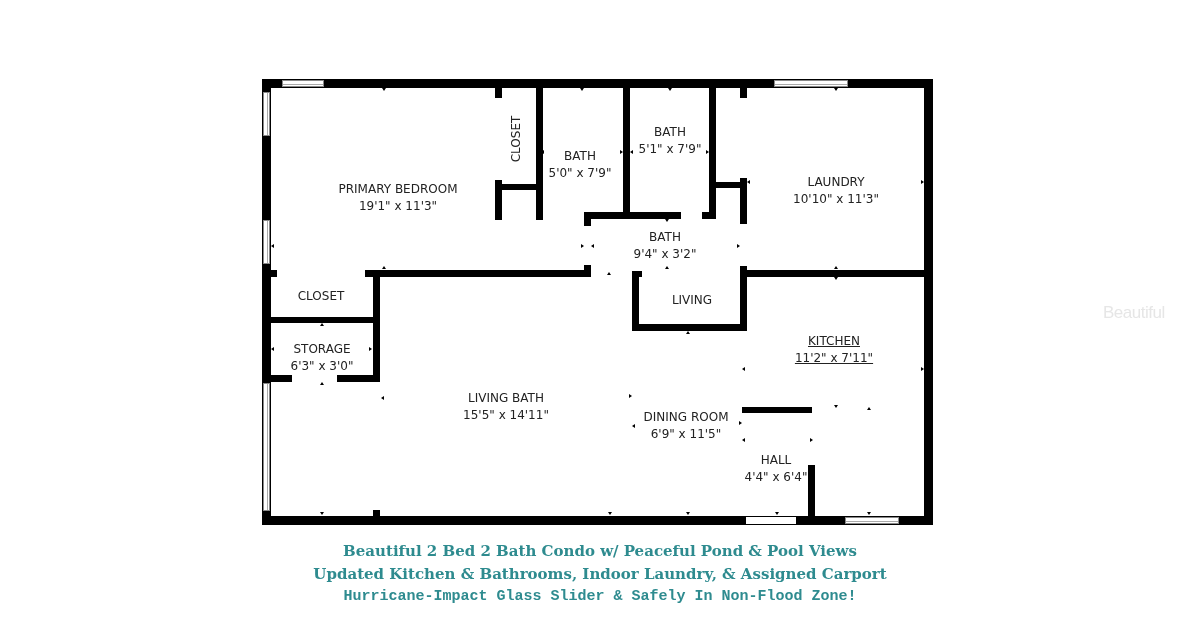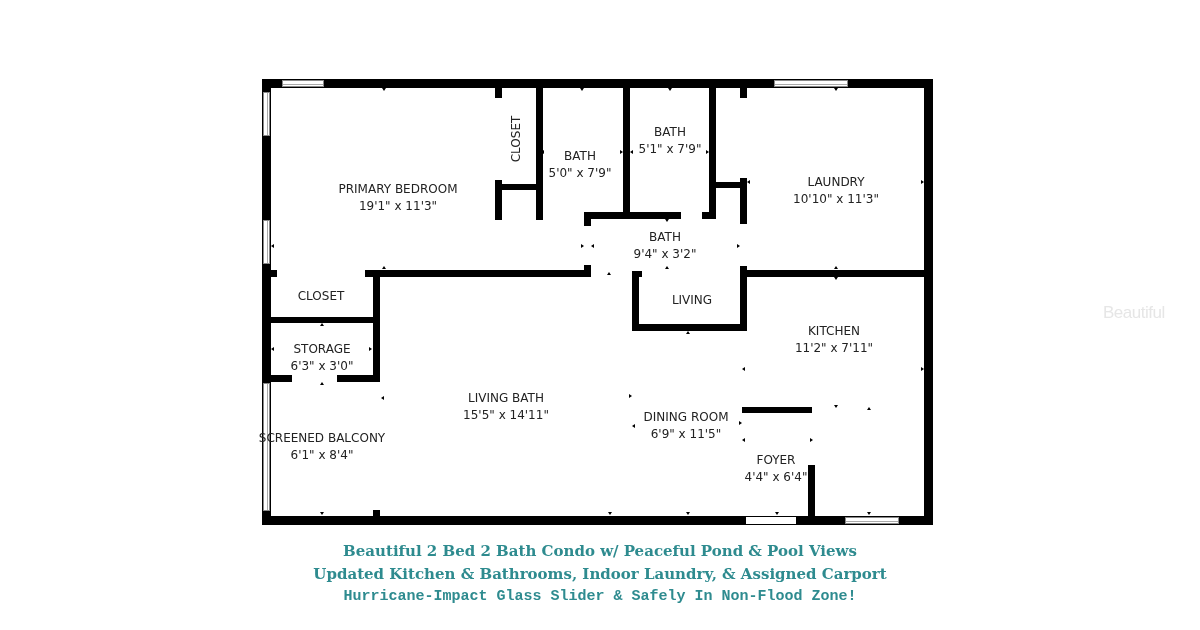--- a/index.html
+++ b/index.html
@@ -141,38 +141,34 @@
   <div class="lbl" style="left:321px;top:288px;">
     <span>CLOSET</span>
   </div>
   <div class="lbl" style="left:692px;top:292px;">
     <span>LIVING</span>
   </div>
   <div class="lbl" style="left:322px;top:341px;">
     <span>STORAGE</span>
     <span class="dim">6'3" x 3'0"</span>
   </div>
-  <div class="lbl" style="left:834px;top:323px;">
+  <div class="lbl" style="left:834px;top:333px;text-decoration:underline;">
     <span>KITCHEN</span>
     <span class="dim">11'2" x 7'11"</span>
   </div>
   <div class="lbl" style="left:506px;top:390px;">
     <span>LIVING BATH</span>
     <span class="dim">15'5" x 14'11"</span>
   </div>
   <div class="lbl" style="left:686px;top:409px;">
     <span>DINING ROOM</span>
     <span class="dim">6'9" x 11'5"</span>
   </div>
-  <div class="lbl" style="left:322px;top:430px;">
-    <span>SCREENED BALCONY</span>
-    <span class="dim">6'1" x 8'4"</span>
-  </div>
   <div class="lbl" style="left:776px;top:452px;">
-    <span>FOYER</span>
+    <span>HALL</span>
     <span class="dim">4'4" x 6'4"</span>
   </div>
 </div>
 
 <div class="watermark">Beautiful</div>
 
 <div class="caption" style="top:540px;">Beautiful 2 Bed 2 Bath Condo w/ Peaceful Pond &amp; Pool Views</div>
 <div class="caption" style="top:563px;">Updated Kitchen &amp; Bathrooms, Indoor Laundry, &amp; Assigned Carport</div>
 <div class="caption" style="top:586px;font-family:Liberation Mono, monospace;">Hurricane-Impact Glass Slider &amp; Safely In Non-Flood Zone!</div>
 

